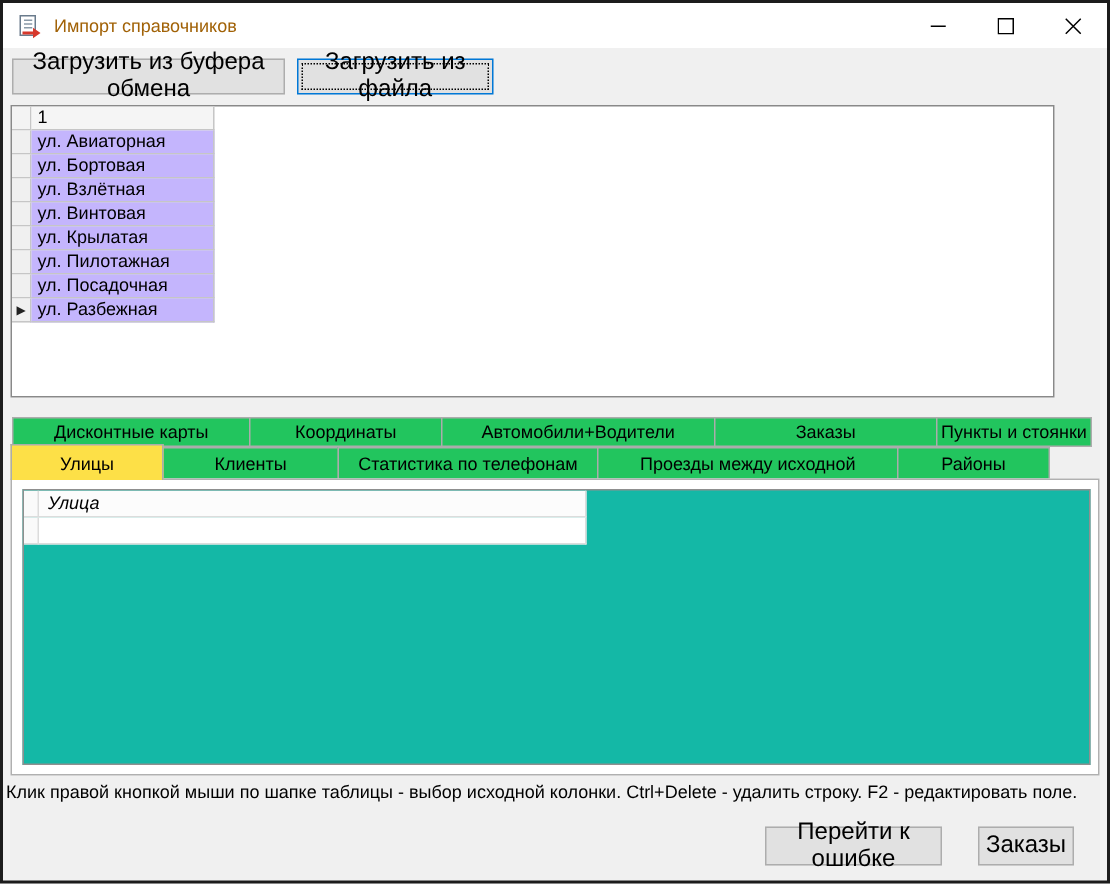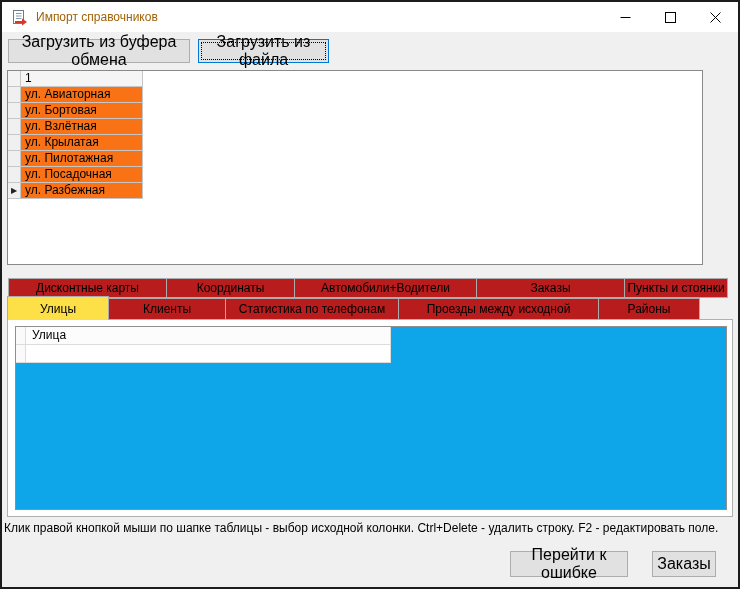--- a/index.html
+++ b/index.html
@@ -49,52 +49,52 @@
     background: #ffffff; border: 1px solid #898989; overflow: hidden;
   }
   .g-row { display: flex; height: 16px; }
   .g-rowhead {
     width: 13px; height: 16px; background: #f0f0f0;
     border-right: 1px solid #c6c6c6; border-bottom: 1px solid #c6c6c6;
     display: flex; align-items: center; justify-content: center;
     font-size: 8px; color: #222; line-height: 1;
   }
   .g-cell {
-    width: 122px; height: 16px; background: #f97316;
+    width: 122px; height: 16px; background: #c4b5fd;
     border-right: 1px solid #c6c6c6; border-bottom: 1px solid #c6c6c6;
     padding: 0 0 0 4px; line-height: 15px; white-space: nowrap; overflow: hidden;
   }
   .g-header .g-rowhead { background: #f3f3f3; }
   .g-header .g-cell { background: #f5f5f5; }
 
   
   .tabs-row { position: absolute; display: flex; }
   #tabs-row1 { left: 6px; top: 276px; height: 20px; }
   #tabs-row2 { left: 5px; top: 296px; height: 22px; }
   .tab {
     height: 100%;
-    background: #b91c1c;
+    background: #22c55e;
     border: 1px solid #acacac;
     display: flex; align-items: center; justify-content: center;
     font-size: 12px; white-space: nowrap; overflow: hidden;
   }
   .tab + .tab { margin-left: -1px; }
   .tab.active {
     position: relative; top: -2px; height: 24px;
     background: #fde047; border-bottom: none; z-index: 3;
   }
 
   
   .tab-panel {
     position: absolute; left: 5px; top: 317px; width: 726px; height: 198px;
     background: #ffffff; border: 1px solid #b0b0b0; z-index: 1;
   }
   .target-grid {
     position: absolute; left: 7px; top: 6px; width: 712px; height: 184px;
-    background: #0ea5e9; border: 1px solid #8f8f8f; overflow: hidden;
+    background: #14b8a6; border: 1px solid #8f8f8f; overflow: hidden; font-style: italic;
   }
   .t-row { display: flex; }
   .t-rowhead {
     width: 10px; background: #fafafa;
     border-right: 1px solid #dcdcdc; border-bottom: 1px solid #dcdcdc;
   }
   .t-cell {
     width: 365px; background: #fff;
     border-right: 1px solid #dcdcdc; border-bottom: 1px solid #dcdcdc;
     padding-left: 6px; white-space: nowrap; overflow: hidden;
@@ -157,20 +157,24 @@
   <div class="g-row">
     <div class="g-rowhead"></div>
     <div class="g-cell">ул. Бортовая</div>
   </div>
   <div class="g-row">
     <div class="g-rowhead"></div>
     <div class="g-cell">ул. Взлётная</div>
   </div>
   <div class="g-row">
     <div class="g-rowhead"></div>
+    <div class="g-cell">ул. Винтовая</div>
+  </div>
+  <div class="g-row">
+    <div class="g-rowhead"></div>
     <div class="g-cell">ул. Крылатая</div>
   </div>
   <div class="g-row">
     <div class="g-rowhead"></div>
     <div class="g-cell">ул. Пилотажная</div>
   </div>
   <div class="g-row">
     <div class="g-rowhead"></div>
     <div class="g-cell">ул. Посадочная</div>
   </div>

